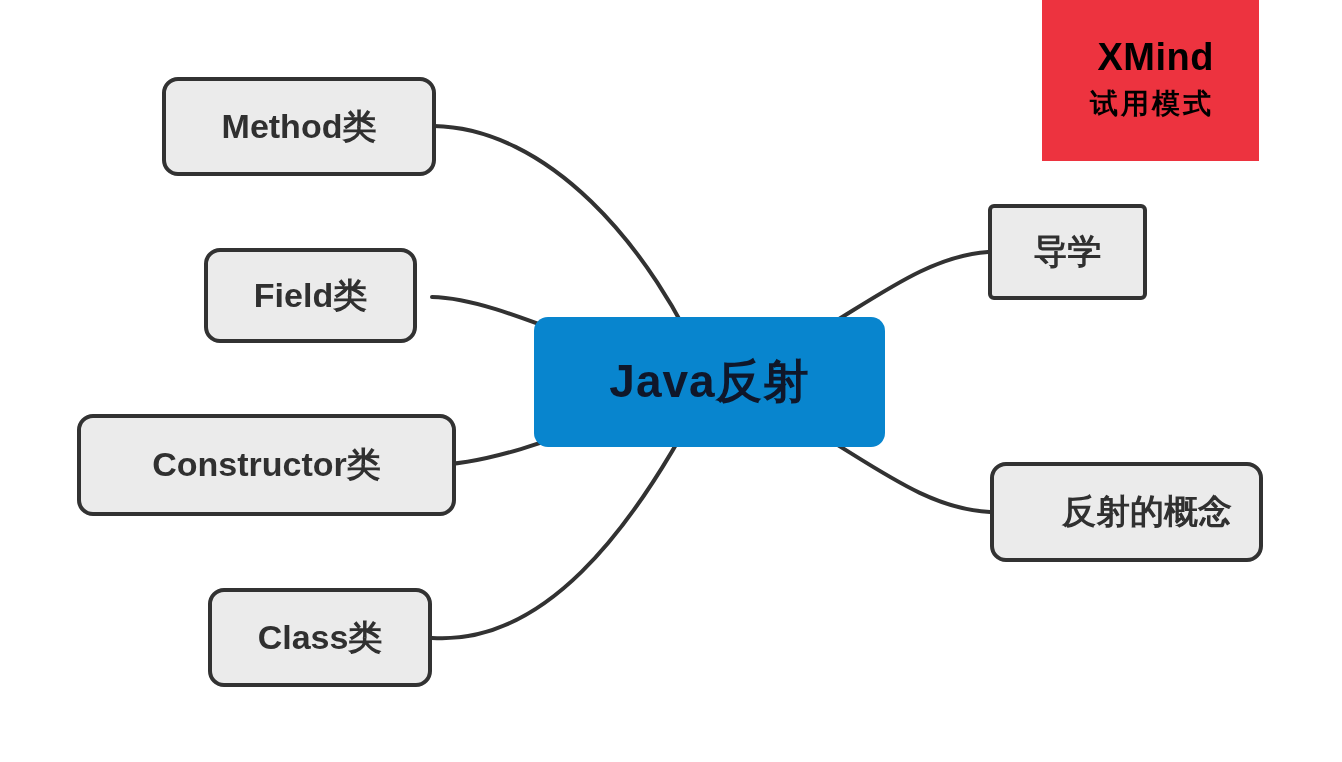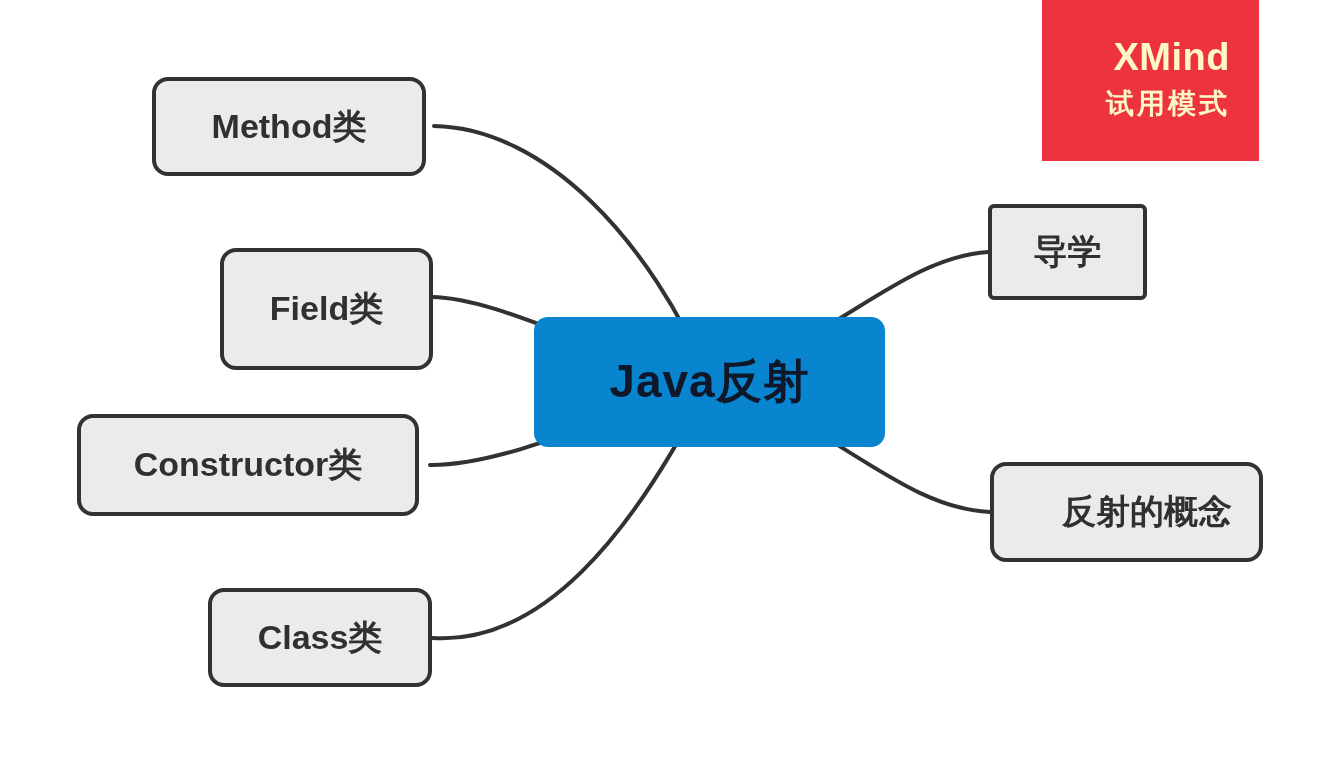--- a/index.html
+++ b/index.html
@@ -31,34 +31,34 @@
     white-space:nowrap;
     cursor:default;
   }
   .topic.central{
     background:var(--root-fill);
     border:none;border-radius:14px;
     color:#0f172a;
     font-size:46px;font-weight:700;
     letter-spacing:1px;
   }
-  .t-method{left:152px;top:77px;width:274px;height:99px;}
-  .t-field{left:220px;top:248px;width:213px;height:122px;}
-  .t-constructor{left:77px;top:414px;width:342px;height:102px;}
+  .t-method{left:162px;top:77px;width:274px;height:99px;}
+  .t-field{left:204px;top:248px;width:213px;height:95px;}
+  .t-constructor{left:77px;top:414px;width:379px;height:102px;}
   .t-class{left:208px;top:588px;width:224px;height:99px;}
   .t-daoxue{left:988px;top:204px;width:159px;height:96px;border-radius:6px;}
   .t-gainian{left:990px;top:462px;width:273px;height:100px;padding-left:41px;}
   .t-root{left:534px;top:317px;width:351px;height:130px;}
 
   .badge{
     position:absolute;left:1042px;top:0;width:217px;height:161px;
     background:var(--badge-color);
-    color:#fef9c3;
+    color:#000000;
     text-align:right;
-    padding:38px 29px 0 0;
+    padding:38px 45px 0 0;
   }
   .badge .badge-title{
     display:block;
     font-size:38px;font-weight:800;line-height:1.05;
     letter-spacing:0.5px;
   }
   .badge .badge-subtitle{
     display:block;
     margin-top:7px;
     font-size:28px;font-weight:700;

